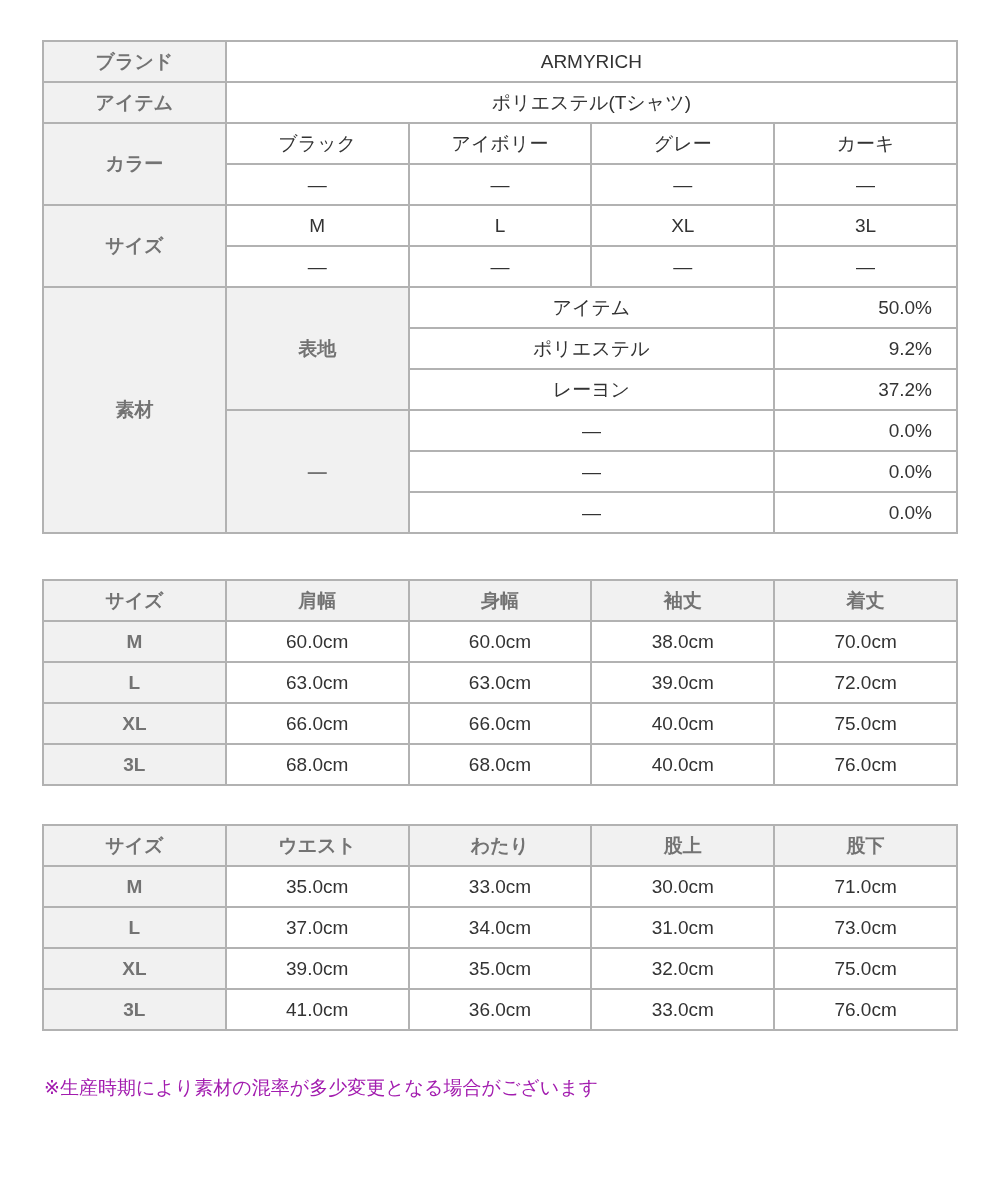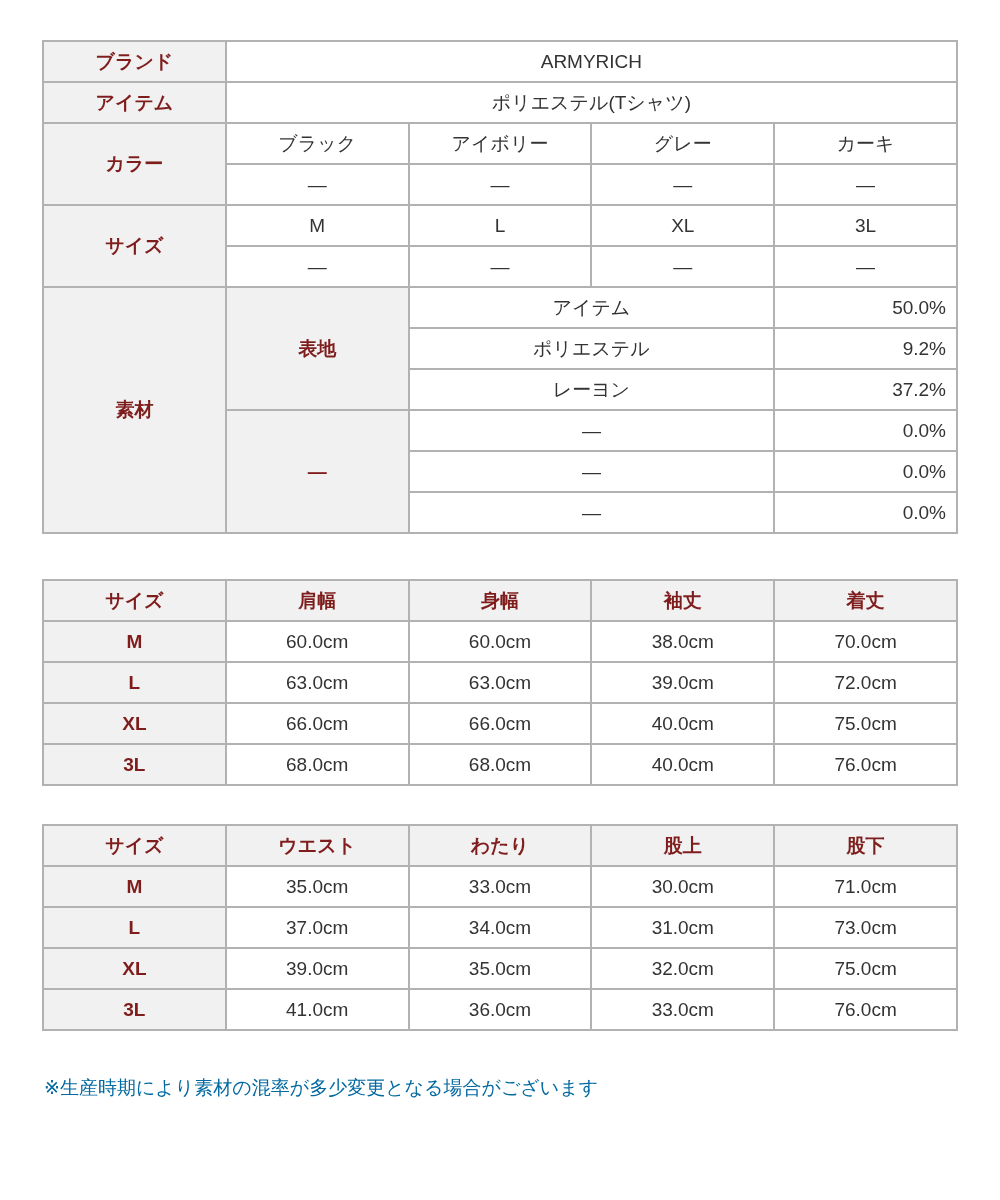--- a/index.html
+++ b/index.html
@@ -28,41 +28,41 @@
     text-align: center;
     vertical-align: middle;
     font-size: 19px;
     padding: 0;
     overflow: hidden;
     white-space: nowrap;
   }
   th {
     background: #f1f1f1;
     font-weight: bold;
-    color: #7f1d1d;
+    color: #737373;
   }
   td {
     background: #ffffff;
     font-weight: normal;
     color: #333333;
   }
   td.pct {
     text-align: right;
-    padding-right: 10px;
+    padding-right: 24px;
   }
   .tops-table   { margin-top: 45px; }
   .bottoms-table{ margin-top: 38px; }
   .notes {
     margin-top: 46px;
   }
   .notes p {
     margin: 0 0 16px 2px;
     font-size: 19px;
     line-height: 22px;
-    color: #0369a1;
+    color: #a21caf;
     font-weight: normal;
   }
 </style>
 </head>
 <body>
 
 <div class="page">
 
   <table class="spec-table">
     <colgroup>

